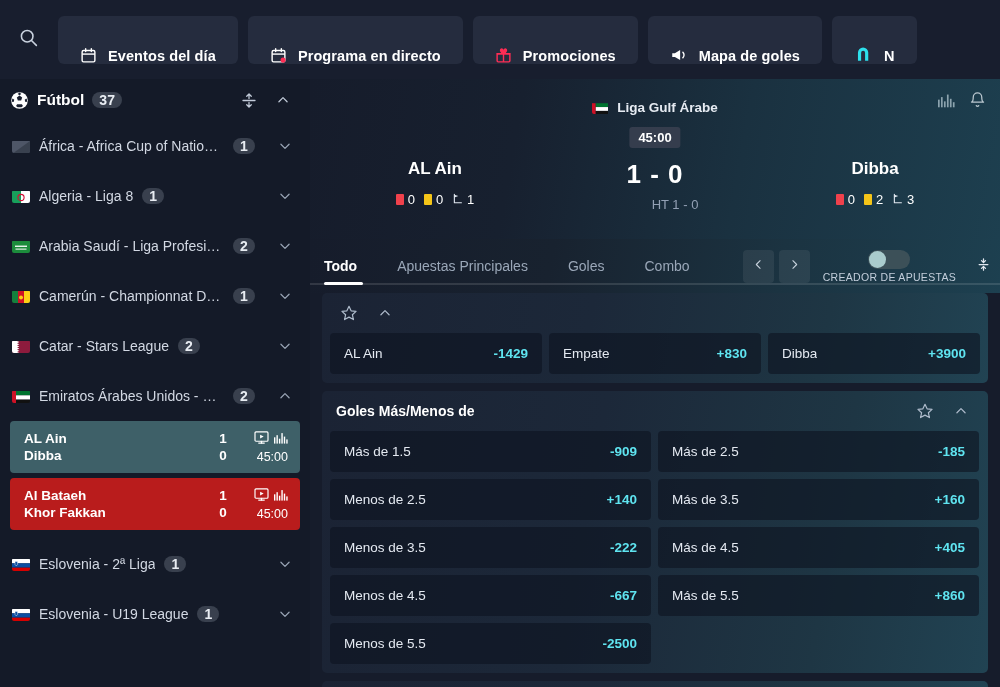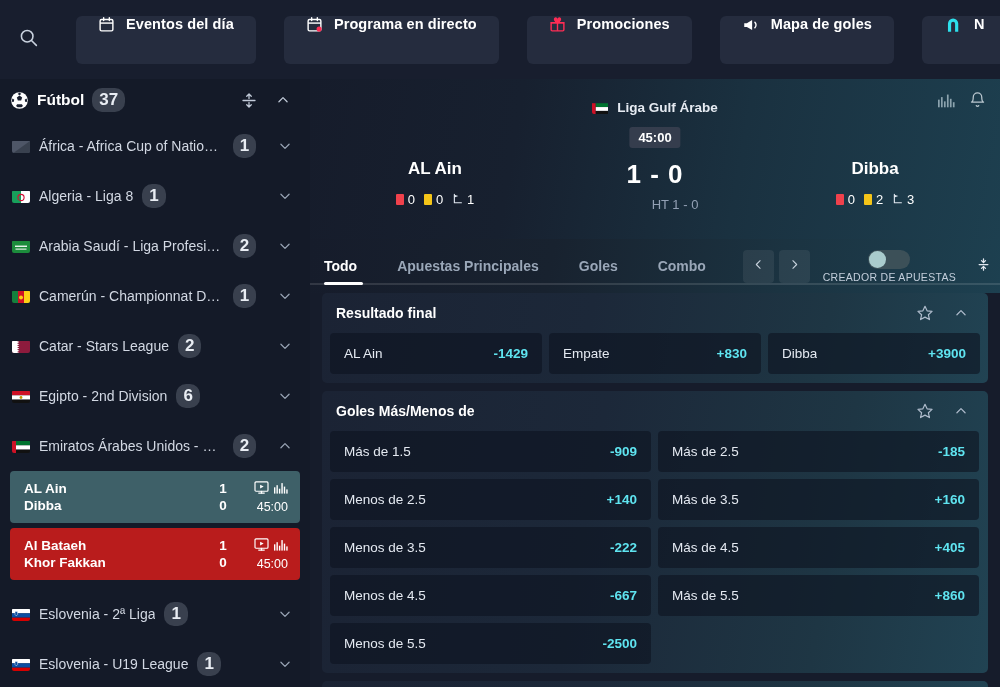--- a/index.html
+++ b/index.html
@@ -15,36 +15,36 @@
   
   .top-indicator-wrap { position:absolute; top:0; left:0; width:1000px; height:8px; }
   .top-indicator { position:absolute; left:352px; top:1px; width:144px; height:5px;
     background:#26A8AE; border-radius:2px; }
 
   
   .header { height:79px; background:#181E2E; display:flex; align-items:center;
     padding-left:8px; gap:10px; flex:0 0 79px; position:relative; z-index:5; }
   .search-btn { width:40px; height:40px; display:flex; align-items:center; justify-content:center;
     flex:0 0 40px; cursor:pointer; }
-  .nav-btn { height:48px; background:#252C3E; border-radius:6px; display:flex; align-items:flex-start;
+  .nav-btn { height:48px; background:#252C3E; border-radius:6px; display:flex; align-items:flex-end;
     justify-content:center; gap:11px; padding:0 22px; cursor:pointer; white-space:nowrap;
-    flex:0 0 auto;margin-left:18px; }
+    flex:0 0 auto; }
   .nav-btn .lbl { font-size:14.5px; font-weight:bold; color:#fff; letter-spacing:.1px; }
   .nav-ico { display:flex; align-items:center; justify-content:center; flex:0 0 auto; }
 
   
   .body { flex:1; display:flex; min-height:0; }
 
   
   .sidebar { width:310px; flex:0 0 310px; background:#141A28; overflow:hidden; position:relative; }
   .sport-head { height:42px; display:flex; align-items:center; padding:0 14px 0 10px; gap:8px; }
   .sport-head .ball { width:19px; height:19px; flex:0 0 19px; }
   .sport-name { font-size:15.5px; font-weight:bold; color:#fff; }
-  .badge { min-width:22px; height:16px; padding:12px 7px; border-radius:10px; background:#39404E;
-    display:inline-flex; align-items:center; justify-content:center; font-size:17px;
+  .badge { min-width:22px; height:16px; padding:4px 7px; border-radius:10px; background:#39404E;
+    display:inline-flex; align-items:center; justify-content:center; font-size:14px;
     font-weight:bold; color:#E9EDF3; }
   .sport-head .spacer { flex:1; }
   .icon-btn { width:26px; height:26px; display:flex; align-items:center; justify-content:center;
     cursor:pointer; flex:0 0 26px; }
 
   .league { height:50px; display:flex; align-items:center; padding:0 14px 0 12px; gap:9px;
     cursor:pointer; }
   .flag { width:18px; height:13px; flex:0 0 18px; border-radius:2px; overflow:hidden;
     display:block; position:relative; }
   .league-name { font-size:14px; color:#D2D8E3; white-space:nowrap; overflow:hidden;
@@ -89,21 +89,21 @@
     align-items:center; gap:7px; }
   .bigscore { font-size:26px; font-weight:bold; color:#fff; letter-spacing:1px; }
   .ht { font-size:13px; color:#93A0B4;padding-left:40px; }
 
   
   .tabs-bar { height:54px; flex:0 0 54px; position:relative; display:flex; align-items:center;
     background:linear-gradient(100deg,#161C2B 0%,#18222F 35%,#1B3341 68%,#1D4050 100%); }
   .tabs-scroll { display:flex; align-items:center; height:100%; overflow:hidden;
     flex:1; min-width:0; }
   .tab { height:100%; display:flex; align-items:center; padding:0 20px; font-size:14px;
-    color:#9AA7B8; cursor:pointer; white-space:nowrap; position:relative;font-weight:bold; }
+    color:#9AA7B8; cursor:pointer; white-space:nowrap; position:relative; }
   .tab:first-child { padding-left:14px; }
   .tab.active { color:#fff; font-weight:bold; }
   .tab.active::after { content:""; position:absolute; left:14px; right:14px; bottom:8px;
     height:3px; background:#fff; border-radius:2px; }
   .tabs-underline { position:absolute; left:0; right:0; bottom:8px; height:2px;
     background:rgba(255,255,255,.12); }
   .arrow-btn { width:31px; height:33px; border-radius:4px; background:rgba(255,255,255,.07);
     display:flex; align-items:center; justify-content:center; cursor:pointer; flex:0 0 31px;
     margin-right:5px; z-index:2; }
   .builder { display:flex; flex-direction:column; align-items:center; gap:2px;
@@ -325,38 +325,20 @@
         <span class="league-name">Catar - Stars League</span>
         <span class="badge">2</span>
         <span class="spacer"></span>
         <span class="chev">
           <svg width="14" height="14" viewBox="0 0 24 24" fill="none" stroke="#9AA5B6" stroke-width="2.1" stroke-linecap="round" stroke-linejoin="round">
               <polyline points="5,9 12,16 19,9"></polyline>
             </svg>
         </span>
       </div>
 
-      <div class="league">
-        <span class="flag">
-          <svg width="18" height="13" viewBox="0 0 18 13">
-              <rect width="18" height="4.33" fill="#CE1126"></rect>
-              <rect y="4.33" width="18" height="4.33" fill="#fff"></rect>
-              <rect y="8.66" width="18" height="4.34" fill="#111"></rect>
-              <circle cx="9" cy="6.5" r="1.4" fill="#C09300"></circle>
-            </svg>
-        </span>
-        <span class="league-name">Egipto - 2nd Division</span>
-        <span class="badge">6</span>
-        <span class="spacer"></span>
-        <span class="chev">
-          <svg width="14" height="14" viewBox="0 0 24 24" fill="none" stroke="#9AA5B6" stroke-width="2.1" stroke-linecap="round" stroke-linejoin="round">
-              <polyline points="5,9 12,16 19,9"></polyline>
-            </svg>
-        </span>
-      </div>
 
       <div class="league">
         <span class="flag">
           <svg width="18" height="13" viewBox="0 0 18 13">
               <rect x="4" width="14" height="4.33" fill="#00732F"></rect>
               <rect x="4" y="4.33" width="14" height="4.33" fill="#fff"></rect>
               <rect x="4" y="8.66" width="14" height="4.34" fill="#111"></rect>
               <rect width="4" height="13" fill="#CE1126"></rect>
             </svg>
         </span>
@@ -613,21 +595,20 @@
               <path d="M12 21v-6M8.8 18.2L12 15l3.2 3.2"></path>
             </svg>
           </span>
         </div>
       </div>
 
       <div class="markets">
 
         <div class="market">
           <div class="market-head">
-            <span class="market-title">Resultado final</span>
             <span class="icon-btn">
               <svg width="18" height="18" viewBox="0 0 24 24" fill="none" stroke="#AEBBCB" stroke-width="1.6" stroke-linejoin="round">
                 <polygon points="12,3 14.8,9.1 21.4,9.8 16.5,14.3 17.9,20.8 12,17.5 6.1,20.8 7.5,14.3 2.6,9.8 9.2,9.1"></polygon>
               </svg>
             </span>
             <span class="icon-btn">
               <svg width="14" height="14" viewBox="0 0 24 24" fill="none" stroke="#AEBBCB" stroke-width="2.1" stroke-linecap="round" stroke-linejoin="round">
                   <polyline points="5,15 12,8 19,15"></polyline>
                 </svg>
             </span>

